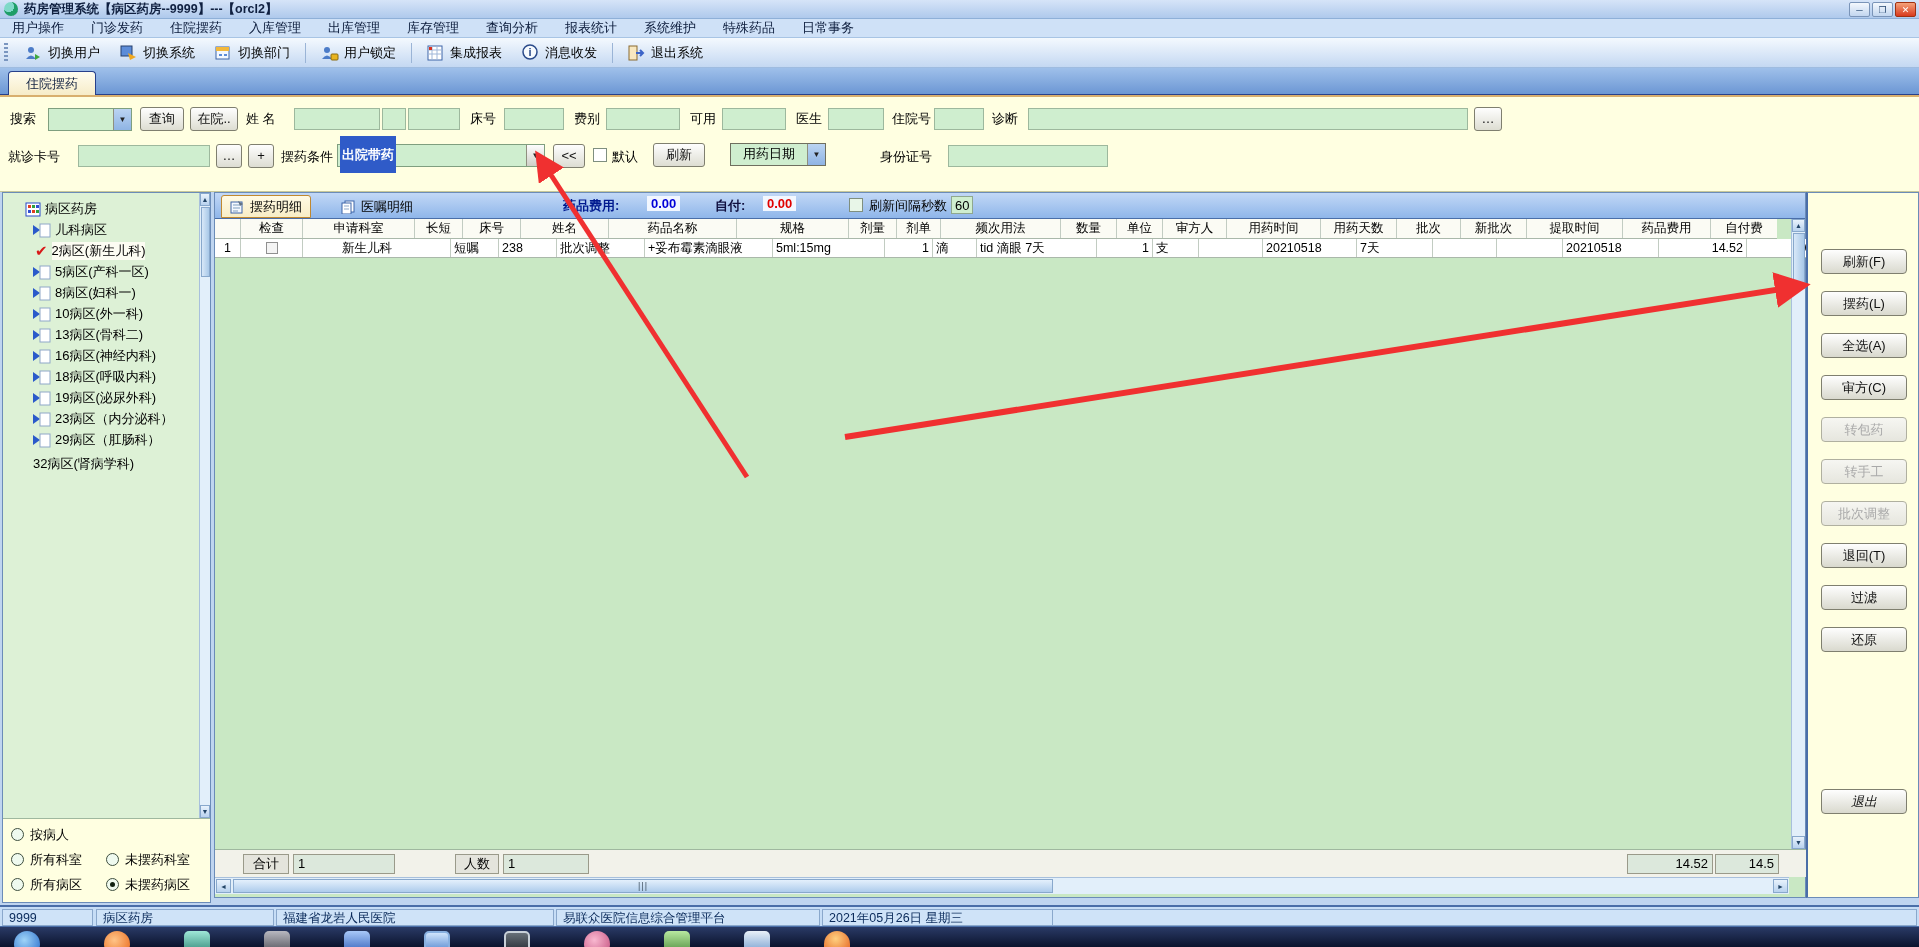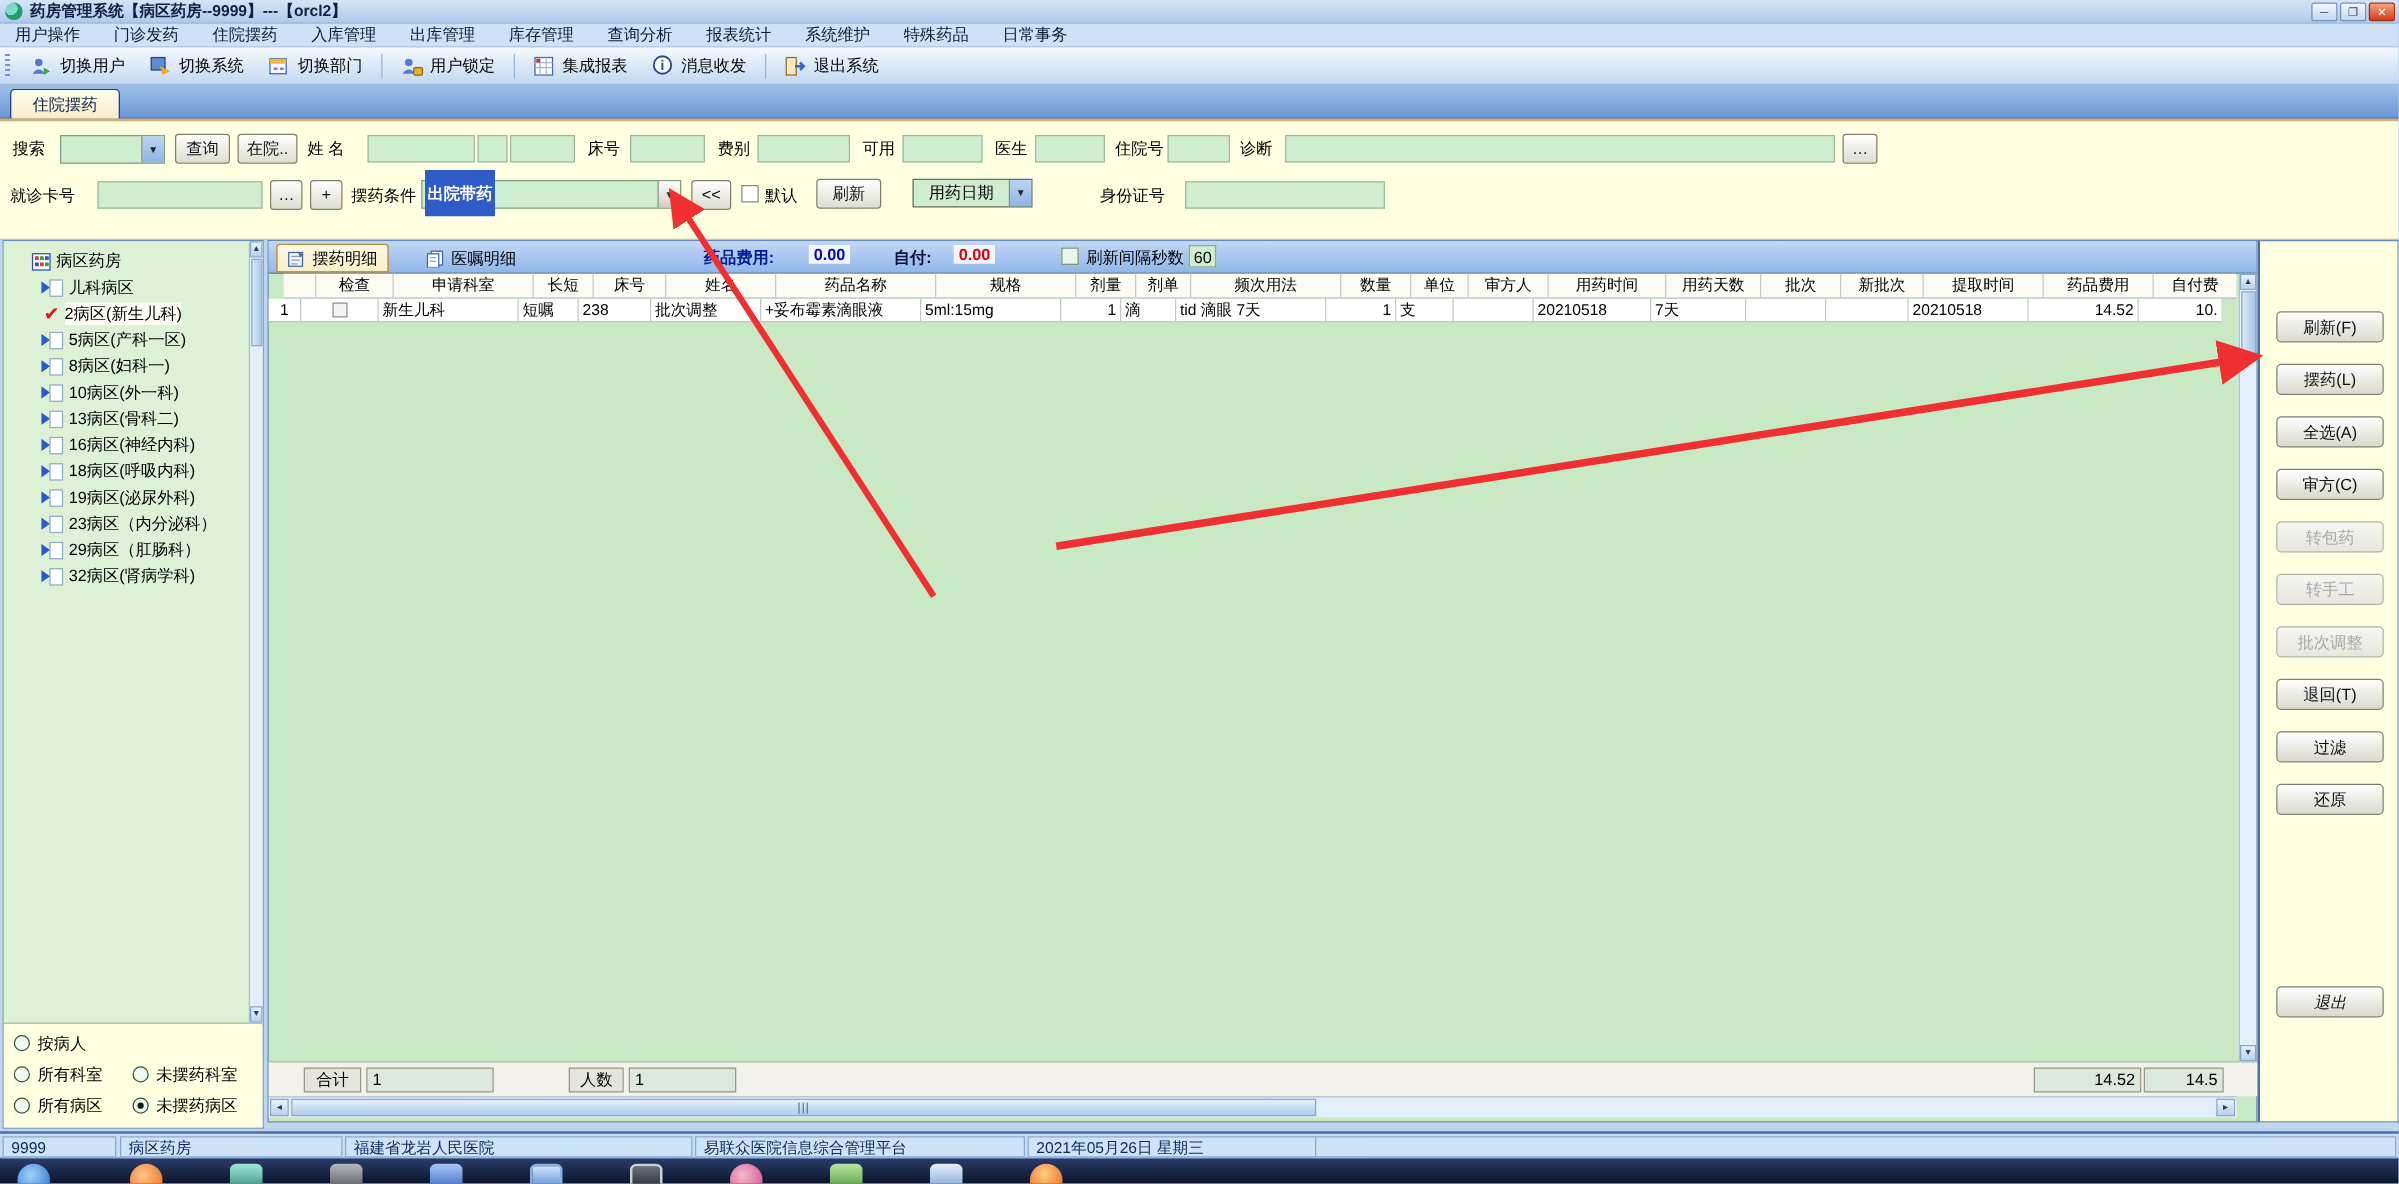--- a/index.html
+++ b/index.html
@@ -59,21 +59,21 @@
   
   .scopebox { position:absolute; left:0; top:627px; width:207px; height:82px; background:#FFFFE1; padding-top:2px; }
 
   
   .mainarea { left:214px; top:192px; width:1592px; height:706px; background:#C9E8C4; border:1px solid #6B8CB8; }
   .dethead { position:absolute; left:0; top:0; width:1590px; height:26px; background:linear-gradient(#C2D8F6,#8FB6EA); border-bottom:1px solid #4A6EA8; }
   .dtab { position:absolute; top:2px; height:23px; display:flex; align-items:center; gap:5px; padding:0 8px; }
   .dtab.active { background:linear-gradient(#FFFAE4,#F8EDC6); border:1px solid #C08830; border-radius:3px 3px 0 0; }
   .feeval { background:#F2F7FF; padding:0 4px; font-weight:bold; }
 
-  .thead { position:absolute; left:12px; top:26px; height:20px; display:flex; background:#FBFBF4; border-bottom:1px solid #AAB8AA; }
+  .thead { position:absolute; left:0; top:26px; height:20px; display:flex; background:#FBFBF4; border-bottom:1px solid #AAB8AA; }
   .th { border-right:1px solid #C2CCC2; font-size:12.5px; text-align:center; line-height:19px; white-space:nowrap; overflow:hidden; }
   .trow { position:absolute; left:0; top:46px; height:19px; display:flex; background:#FFFFFF; border-bottom:1px solid #AAB8AA; }
   .td { border-right:1px solid #C2CCC2; font-size:12.5px; line-height:18px; padding:0 3px; white-space:nowrap; overflow:hidden; }
   .num { text-align:right; }
   .rowcb { width:12px; height:12px; margin:3px auto; background:#F4F4F4; border:1px solid #909090; }
 
   .sumrow { position:absolute; left:0; top:656px; width:1854px; height:28px; background:#F2F2EA; border-top:1px solid #9FB89F; }
   .sumbox { position:absolute; top:4px; height:20px; background:#E4E4DC; border:1px solid #9A9A8A; line-height:18px; padding:0 4px; }
   .sumval { background:#DCE8DC; }
 
@@ -320,21 +320,21 @@
           </svg>
         <span class="tlabel">23病区（内分泌科）</span>
       </div>
       <div class="titem" style="top:237px;left:30px;">
         <svg width="18" height="15">
             <path d="M7 7 L0 2 V12 Z" fill="#2A5ACA"></path>
             <rect x="7" y="1" width="10" height="13" fill="#FFFFFF" stroke="#8FA8C8"></rect>
           </svg>
         <span class="tlabel">29病区（肛肠科）</span>
       </div>
-      <div class="titem" style="top:258px;left:30px;">
+      <div class="titem" style="top:258px;left:30px;flex-direction:column;">
         <svg width="18" height="15">
             <path d="M7 7 L0 2 V12 Z" fill="#2A5ACA"></path>
             <rect x="7" y="1" width="10" height="13" fill="#FFFFFF" stroke="#8FA8C8"></rect>
           </svg>
         <span class="tlabel">32病区(肾病学科)</span>
       </div>
 
       <div class="vscroll" style="right:0;top:0;width:11px;height:625px;">
         <div class="sarrow" style="top:0;">▲</div>
         <div class="sthumb" style="top:14px;width:9px;height:70px;"></div>
@@ -406,21 +406,21 @@
       <div class="th" style="width:96px;">提取时间</div>
       <div class="th" style="width:88px;">药品费用</div>
       <div class="th" style="width:66px;border-right:none;">自付费</div>
     </div>
 
     <div class="trow">
       <div class="td" style="width:26px;text-align:center;">1</div>
       <div class="td" style="width:62px;">
           <div class="rowcb"></div>
         </div>
-      <div class="td" style="width:112px;">新生儿科</div>
+      <div class="td" style="width:112px;margin-left:36px;">新生儿科</div>
       <div class="td" style="width:48px;">短嘱</div>
       <div class="td" style="width:58px;">238</div>
       <div class="td" style="width:88px;">批次调整</div>
       <div class="td" style="width:128px;">+妥布霉素滴眼液</div>
       <div class="td" style="width:112px;">5ml:15mg</div>
       <div class="td num" style="width:48px;">1</div>
       <div class="td" style="width:44px;">滴</div>
       <div class="td" style="width:120px;">tid 滴眼 7天</div>
       <div class="td num" style="width:56px;">1</div>
       <div class="td" style="width:46px;">支</div>

